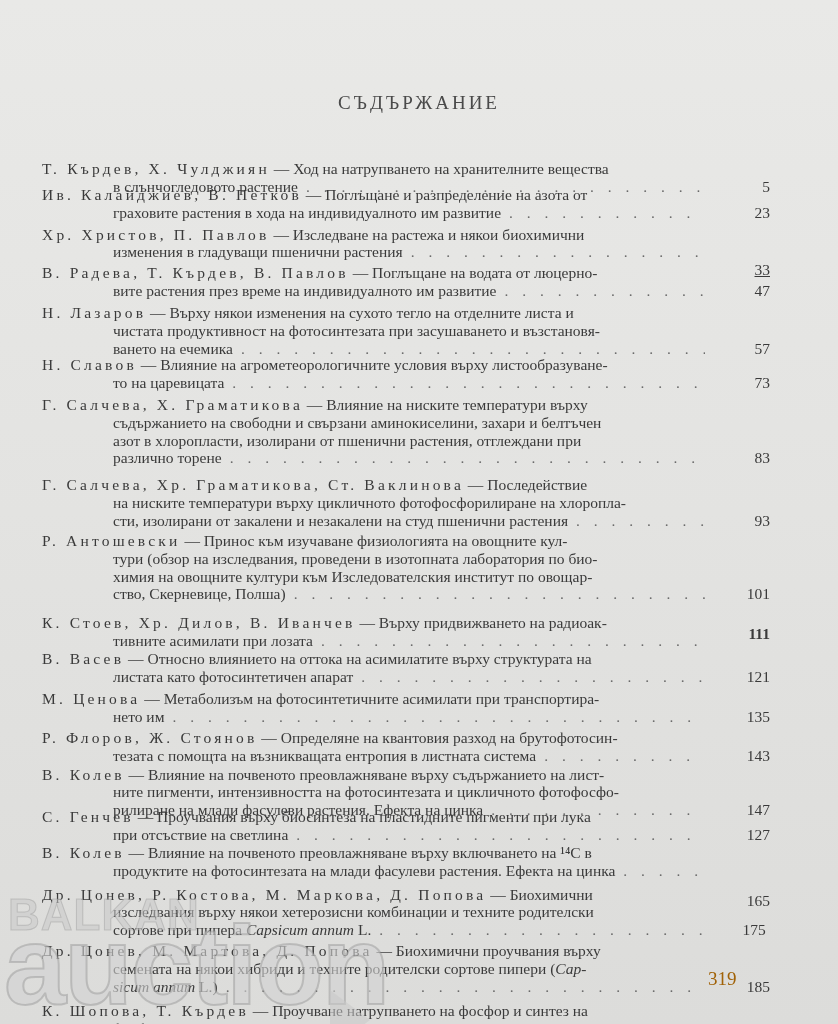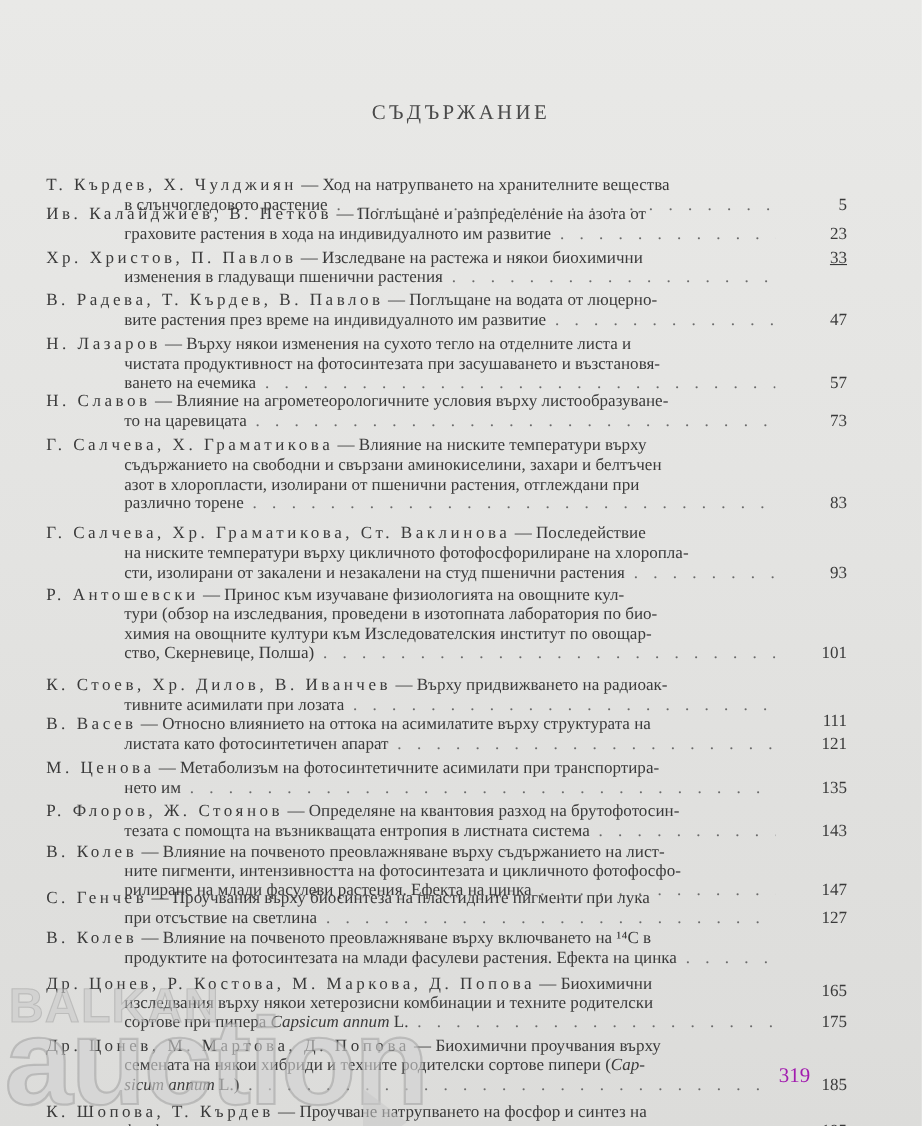--- a/index.html
+++ b/index.html
@@ -20,21 +20,21 @@
       position: absolute; white-space: nowrap; font-size: 15.5px; line-height: 18px;
       transform-origin: left top;
     }
     .line.first { left: 42px; }
     .line.cont { left: 113px; }
     .authors { letter-spacing: 3.2px; }
     .dash { letter-spacing: 0; }
     .dots { letter-spacing: 5px; color: #6a6a6a; }
     .pageno { position: absolute; left: 738px; font-size: 15.5px; width: 32px; text-align: right; }
     .it { font-style: italic; }
-    .footer-page { position: absolute; left: 708px; top: 968px; font-size: 19px; color: #a21caf; }
+    .footer-page { position: absolute; left: 708px; top: 968px; font-size: 19px; color: #a16207; }
     .watermark {
       position: absolute; left: 0; top: 890px; width: 420px; height: 134px; pointer-events: none;
     }
     .wm-balkan {
       position: absolute; left: 8px; top: 0px; font-family: "Liberation Sans", sans-serif;
       font-weight: bold; font-size: 44px; color: rgba(200,200,200,0.55);
       -webkit-text-stroke: 1px rgba(140,140,140,0.35); letter-spacing: 1px;
     }
     .wm-auction {
       position: absolute; left: 4px; top: 20px; font-family: "Liberation Sans", sans-serif;
@@ -60,21 +60,21 @@
         <div class="pageno" style="top: 17.8px;">5</div>
       </div>
       <div class="entry" style="top: 26.4px;">
         <div class="line first" style="top: 0px;"><span class="authors">Ив. Калайджиев, В. Петков</span><span class="dash"> — </span><span>Поглъщане и разпределение на азота от</span></div>
         <div class="line cont" style="top: 17.8px;"><span>граховите растения в хода на индивидуалното им развитие</span><span class="dots" style="display: inline-block; overflow: hidden; vertical-align: bottom; width: 196px; margin-left: 8px;">. . . . . . . . . . . . . . . . . . . . . . . . . . . . . . . . . .</span></div>
         <div class="pageno" style="top: 17.8px;">23</div>
       </div>
       <div class="entry" style="top: 65.6px;">
         <div class="line first" style="top: 0px;"><span class="authors">Хр. Христов, П. Павлов</span><span class="dash"> — </span><span>Изследване на растежа и някои биохимични</span></div>
         <div class="line cont" style="top: 17.8px;"><span>изменения в гладуващи пшенични растения</span><span class="dots" style="display: inline-block; overflow: hidden; vertical-align: bottom; width: 294px; margin-left: 8px;">. . . . . . . . . . . . . . . . . . . . . . . . . . . . . . . . . .</span></div>
-        <div class="pageno" style="top: 0; text-decoration: underline;">33</div>
+        <div class="pageno" style="top: 35px; text-decoration: underline;">33</div>
       </div>
       <div class="entry" style="top: 104px;">
         <div class="line first" style="top: 0px;"><span class="authors">В. Радева, Т. Кърдев, В. Павлов</span><span class="dash"> — </span><span>Поглъщане на водата от люцерно-</span></div>
         <div class="line cont" style="top: 17.8px;"><span>вите растения през време на индивидуалното им развитие</span><span class="dots" style="display: inline-block; overflow: hidden; vertical-align: bottom; width: 201px; margin-left: 8px;">. . . . . . . . . . . . . . . . . . . . . . . . . . . . . . . . . .</span></div>
         <div class="pageno" style="top: 17.8px;">47</div>
       </div>
       <div class="entry" style="top: 144px;">
         <div class="line first" style="top: 0px;"><span class="authors">Н. Лазаров</span><span class="dash"> — </span><span>Върху някои изменения на сухото тегло на отделните листа и</span></div>
         <div class="line cont" style="top: 17.8px;"><span>чистата продуктивност на фотосинтезата при засушаването и възстановя-</span></div>
         <div class="line cont" style="top: 35.6px;"><span>ването на ечемика</span><span class="dots" style="display: inline-block; overflow: hidden; vertical-align: bottom; width: 464px; margin-left: 8px;">. . . . . . . . . . . . . . . . . . . . . . . . . . . . . . . . . .</span></div>
@@ -101,21 +101,21 @@
       <div class="entry" style="top: 372px;">
         <div class="line first" style="top: 0px;"><span class="authors">Р. Антошевски</span><span class="dash"> — </span><span>Принос към изучаване физиологията на овощните кул-</span></div>
         <div class="line cont" style="top: 17.8px;"><span>тури (обзор на изследвания, проведени в изотопната лаборатория по био-</span></div>
         <div class="line cont" style="top: 35.6px;"><span>химия на овощните култури към Изследователския институт по овощар-</span></div>
         <div class="line cont" style="top: 53.4px;"><span>ство, Скерневице, Полша)</span><span class="dots" style="display: inline-block; overflow: hidden; vertical-align: bottom; width: 411px; margin-left: 8px;">. . . . . . . . . . . . . . . . . . . . . . . . . . . . . . . . . .</span></div>
         <div class="pageno" style="top: 53.4px;">101</div>
       </div>
       <div class="entry" style="top: 454.4px;">
         <div class="line first" style="top: 0px;"><span class="authors">К. Стоев, Хр. Дилов, В. Иванчев</span><span class="dash"> — </span><span>Върху придвижването на радиоак-</span></div>
         <div class="line cont" style="top: 17.8px;"><span>тивните асимилати при лозата</span><span class="dots" style="display: inline-block; overflow: hidden; vertical-align: bottom; width: 384px; margin-left: 8px;">. . . . . . . . . . . . . . . . . . . . . . . . . . . . . . . . . .</span></div>
-        <div class="pageno" style="top: 33px;">111</div>
+        <div class="pageno" style="top: 11px; font-weight: bold;">111</div>
       </div>
       <div class="entry" style="top: 490.4px;">
         <div class="line first" style="top: 0px;"><span class="authors">В. Васев</span><span class="dash"> — </span><span>Относно влиянието на оттока на асимилатите върху структурата на</span></div>
         <div class="line cont" style="top: 17.8px;"><span>листата като фотосинтетичен апарат</span><span class="dots" style="display: inline-block; overflow: hidden; vertical-align: bottom; width: 344px; margin-left: 8px;">. . . . . . . . . . . . . . . . . . . . . . . . . . . . . . . . . .</span></div>
         <div class="pageno" style="top: 17.8px;">121</div>
       </div>
       <div class="entry" style="top: 530.4px;">
         <div class="line first" style="top: 0px;"><span class="authors">М. Ценова</span><span class="dash"> — </span><span>Метаболизъм на фотосинтетичните асимилати при транспортира-</span></div>
         <div class="line cont" style="top: 17.8px;"><span>нето им</span><span class="dots" style="display: inline-block; overflow: hidden; vertical-align: bottom; width: 533px; margin-left: 8px;">. . . . . . . . . . . . . . . . . . . . . . . . . . . . . . . . . .</span></div>
         <div class="pageno" style="top: 17.8px;">135</div>
@@ -138,21 +138,21 @@
       </div>
       <div class="entry" style="top: 684px;">
         <div class="line first" style="top: 0px;"><span class="authors">В. Колев</span><span class="dash"> — </span><span>Влияние на почвеното преовлажняване върху включването на ¹⁴C в</span></div>
         <div class="line cont" style="top: 17.8px;"><span>продуктите на фотосинтезата на млади фасулеви растения. Ефекта на цинка</span><span class="dots" style="display: inline-block; overflow: hidden; vertical-align: bottom; width: 82px; margin-left: 8px;">. . . . . . . . . . . . . . . . . . . . . . . . . . . . . . . . . .</span></div>
         <div class="pageno" style="top: 17.8px; margin-top: 30px;">165</div>
       </div>
       <div class="entry" style="top: 725.6px;">
         <div class="line first" style="top: 0px;"><span class="authors">Др. Цонев, Р. Костова, М. Маркова, Д. Попова</span><span class="dash"> — </span><span>Биохимични</span></div>
         <div class="line cont" style="top: 17.8px;"><span>изследвания върху някои хетерозисни комбинации и техните родителски</span></div>
         <div class="line cont" style="top: 35.6px;"><span>сортове при пипера <span class="it">Capsicum annum</span> L.</span><span class="dots" style="display: inline-block; overflow: hidden; vertical-align: bottom; width: 326px; margin-left: 8px;">. . . . . . . . . . . . . . . . . . . . . . . . . . . . . . . . . .</span></div>
-        <div class="pageno" style="top: 35.6px;">175</div>
+        <div class="pageno" style="top: 35.6px; text-align: center;">175</div>
       </div>
       <div class="entry" style="top: 782.4px;">
         <div class="line first" style="top: 0px;"><span class="authors">Др. Цонев, М. Мартова, Д. Попова</span><span class="dash"> — </span><span>Биохимични проучвания върху</span></div>
         <div class="line cont" style="top: 17.8px;"><span>семената на някои хибриди и техните родителски сортове пипери (<span class="it">Cap-</span></span></div>
         <div class="line cont" style="top: 35.6px;"><span><span class="it">sicum annum</span> L.)</span><span class="dots" style="display: inline-block; overflow: hidden; vertical-align: bottom; width: 479px; margin-left: 8px;">. . . . . . . . . . . . . . . . . . . . . . . . . . . . . . . . . .</span></div>
         <div class="pageno" style="top: 35.6px;">185</div>
       </div>
       <div class="entry" style="top: 842.4px;">
         <div class="line first" style="top: 0px;"><span class="authors">К. Шопова, Т. Кърдев</span><span class="dash"> — </span><span>Проучване натрупването на фосфор и синтез на</span></div>
         <div class="line cont" style="top: 17.8px;"><span>фосфорни съединения при царевицата във връзка с хетерозиса</span><span class="dots" style="display: inline-block; overflow: hidden; vertical-align: bottom; width: 170px; margin-left: 8px;">. . . . . . . . . . . . . . . . . . . . . . . . . . . . . . . . . .</span></div>

